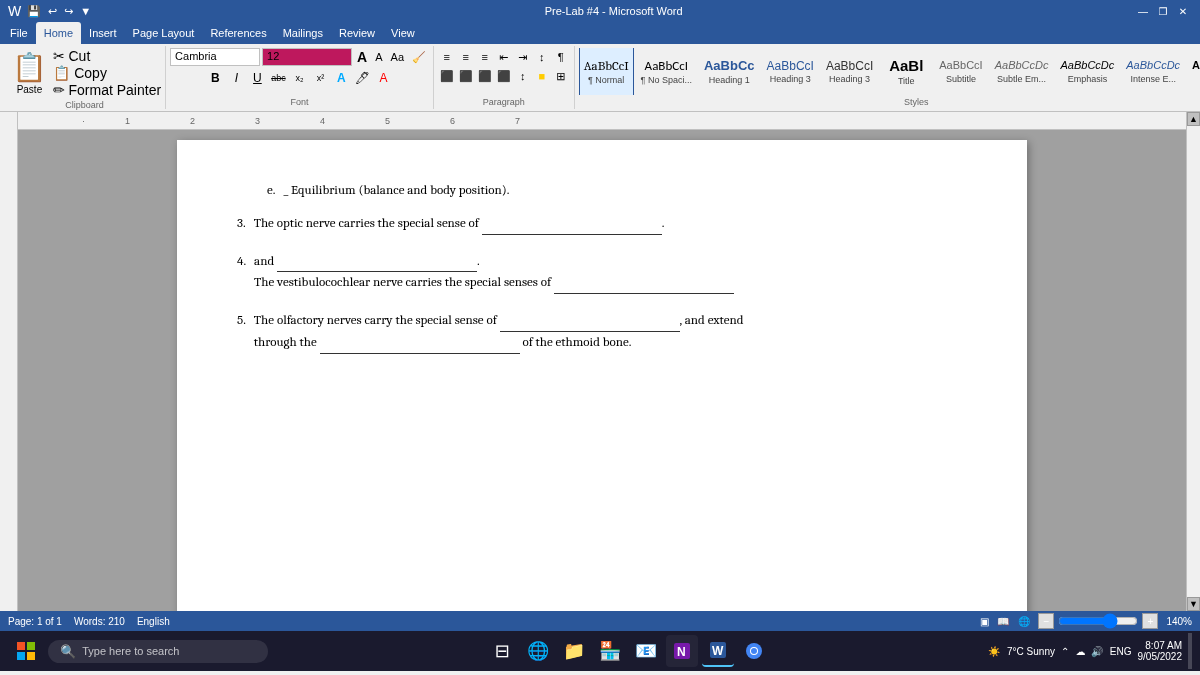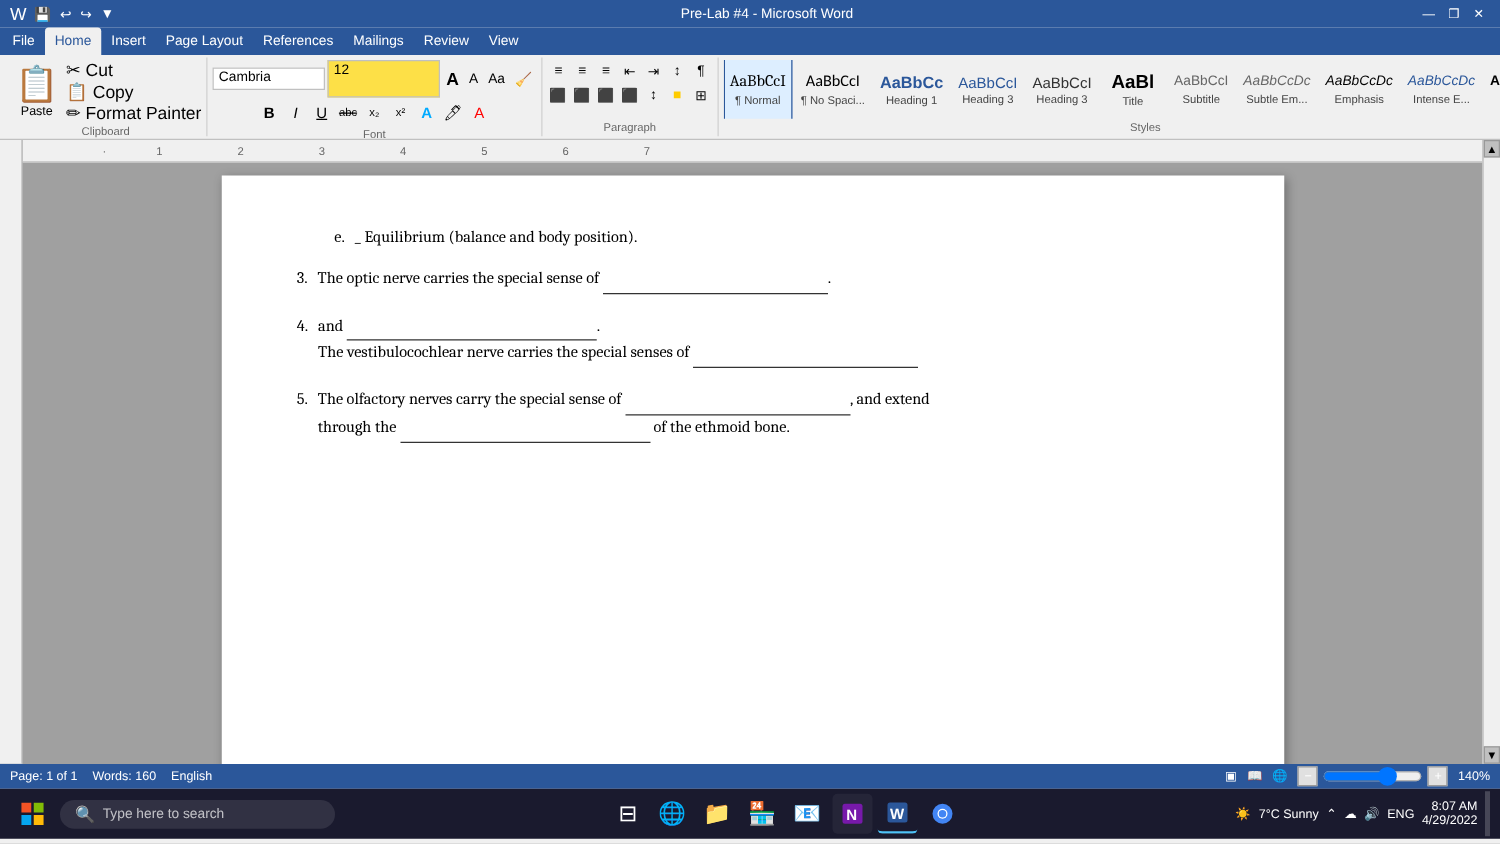--- a/index.html
+++ b/index.html
@@ -84,24 +84,24 @@
       border: 1px solid #c0c0c0;
       background: white;
       padding: 1px 4px;
       font-size: 11px;
       height: 18px;
       min-width: 90px;
       cursor: text;
     }
     .size-box {
       border: 1px solid #c0c0c0;
-      background: #fde047;
+      background: #be185d;
       padding: 1px 4px;
       font-size: 11px;
-      height: 30px;
+      height: 18px;
       width: 30px;
       cursor: text;
     }
     .small-btn {
       border: 1px solid transparent;
       background: transparent;
       cursor: pointer;
       padding: 1px 2px;
       font-size: 11px;
       height: 18px;
@@ -460,21 +460,21 @@
   <div class="right-scrollbar">
     <div style="height:14px;background:#c0c0c0;border:1px solid #999;cursor:pointer;display:flex;align-items:center;justify-content:center;font-size:9px;">▲</div>
     <div style="flex:1;"></div>
     <div style="height:14px;background:#c0c0c0;border:1px solid #999;cursor:pointer;display:flex;align-items:center;justify-content:center;font-size:9px;">▼</div>
   </div>
 </div>
 
 <div class="status-bar">
   <div class="status-left">
     <span>Page: 1 of 1</span>
-    <span>Words: 160</span>
+    <span>Words: 210</span>
     <span>English</span>
   </div>
   <div class="status-right">
     <span>▣</span>
     <span>📖</span>
     <span>🌐</span>
     <div class="zoom-controls">
       <div class="zoom-btn">−</div>
       <input type="range" min="10" max="200" value="140" style="width: 80px; height: 12px;">
       <div class="zoom-btn">+</div>
@@ -526,17 +526,17 @@
   </div>
   <div class="taskbar-right">
     <span>☀️</span>
     <span>7°C Sunny</span>
     <span>⌃</span>
     <span>☁</span>
     <span>🔊</span>
     <span>ENG</span>
     <div style="text-align:right;">
       <div>8:07 AM</div>
-      <div>4/29/2022</div>
+      <div>9/05/2022</div>
     </div>
     <span style="width:4px;height:36px;background:rgba(255,255,255,0.2);display:block;"></span>
   </div>
 </div>
 
 </body></html>

